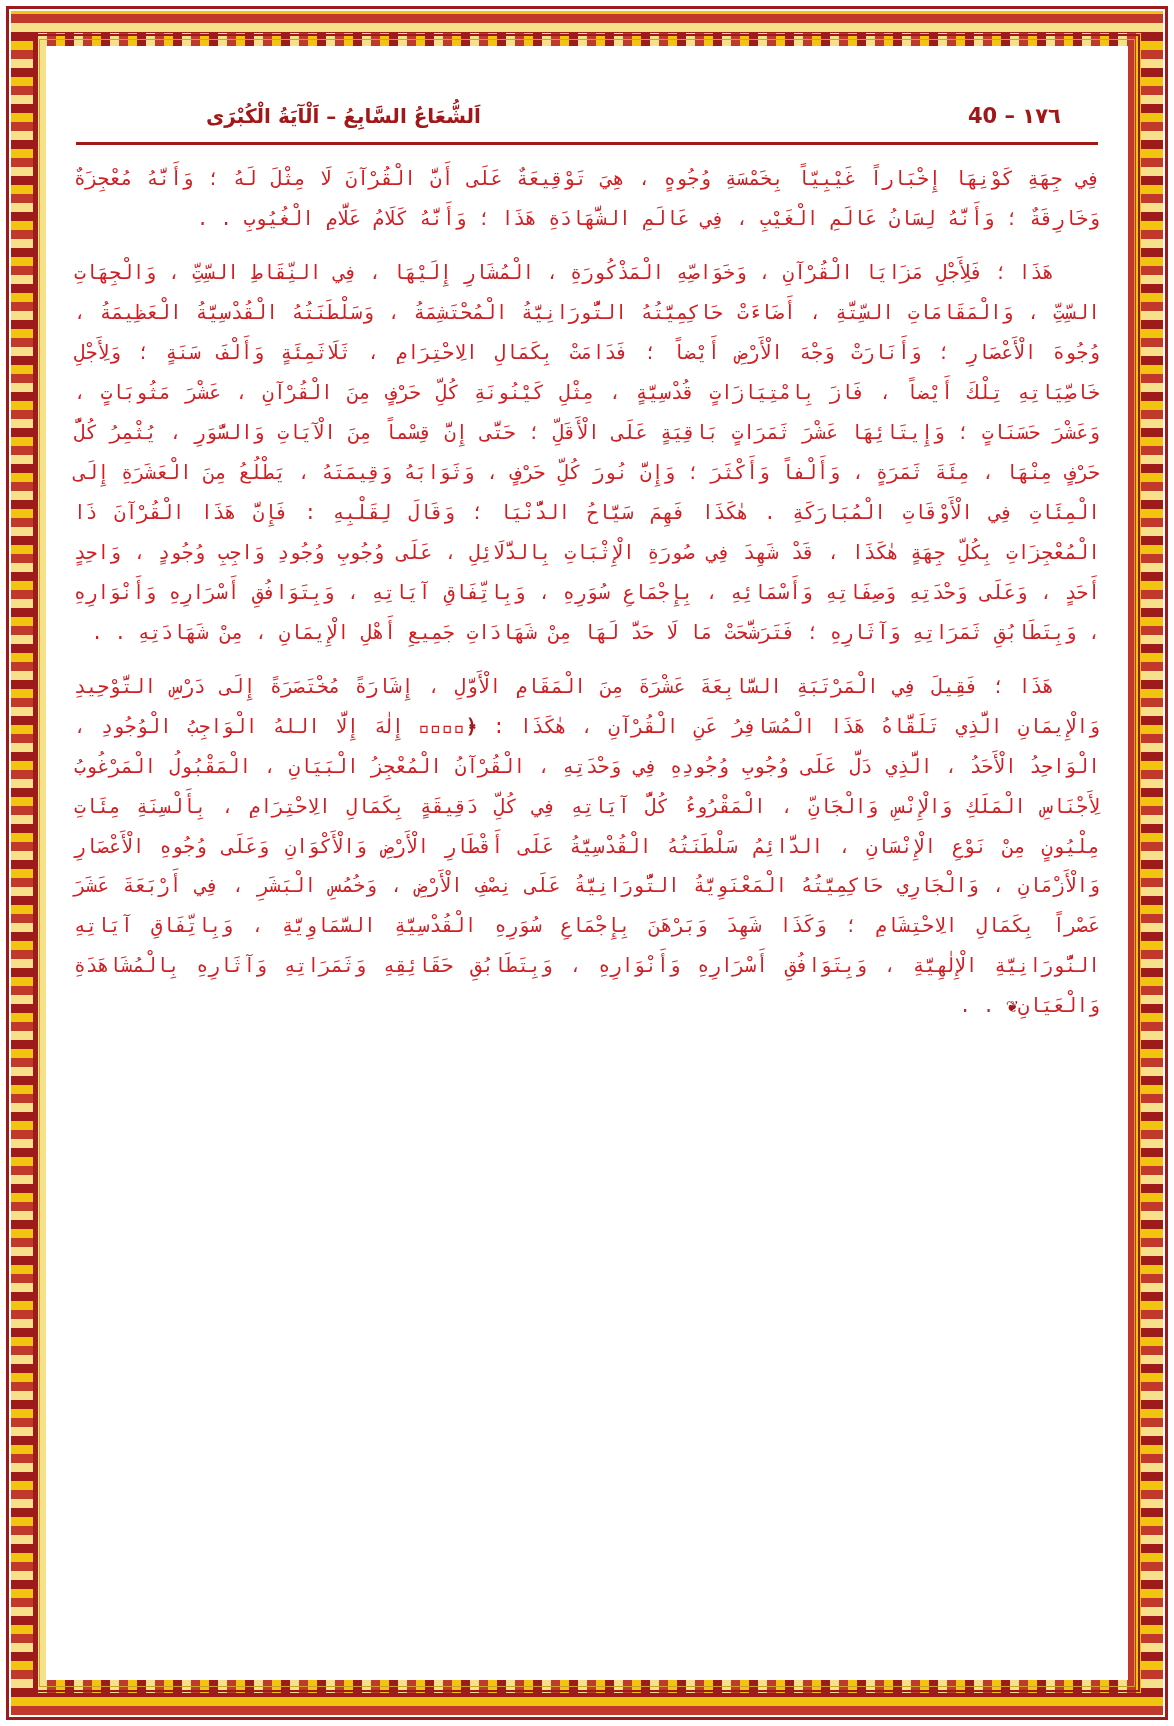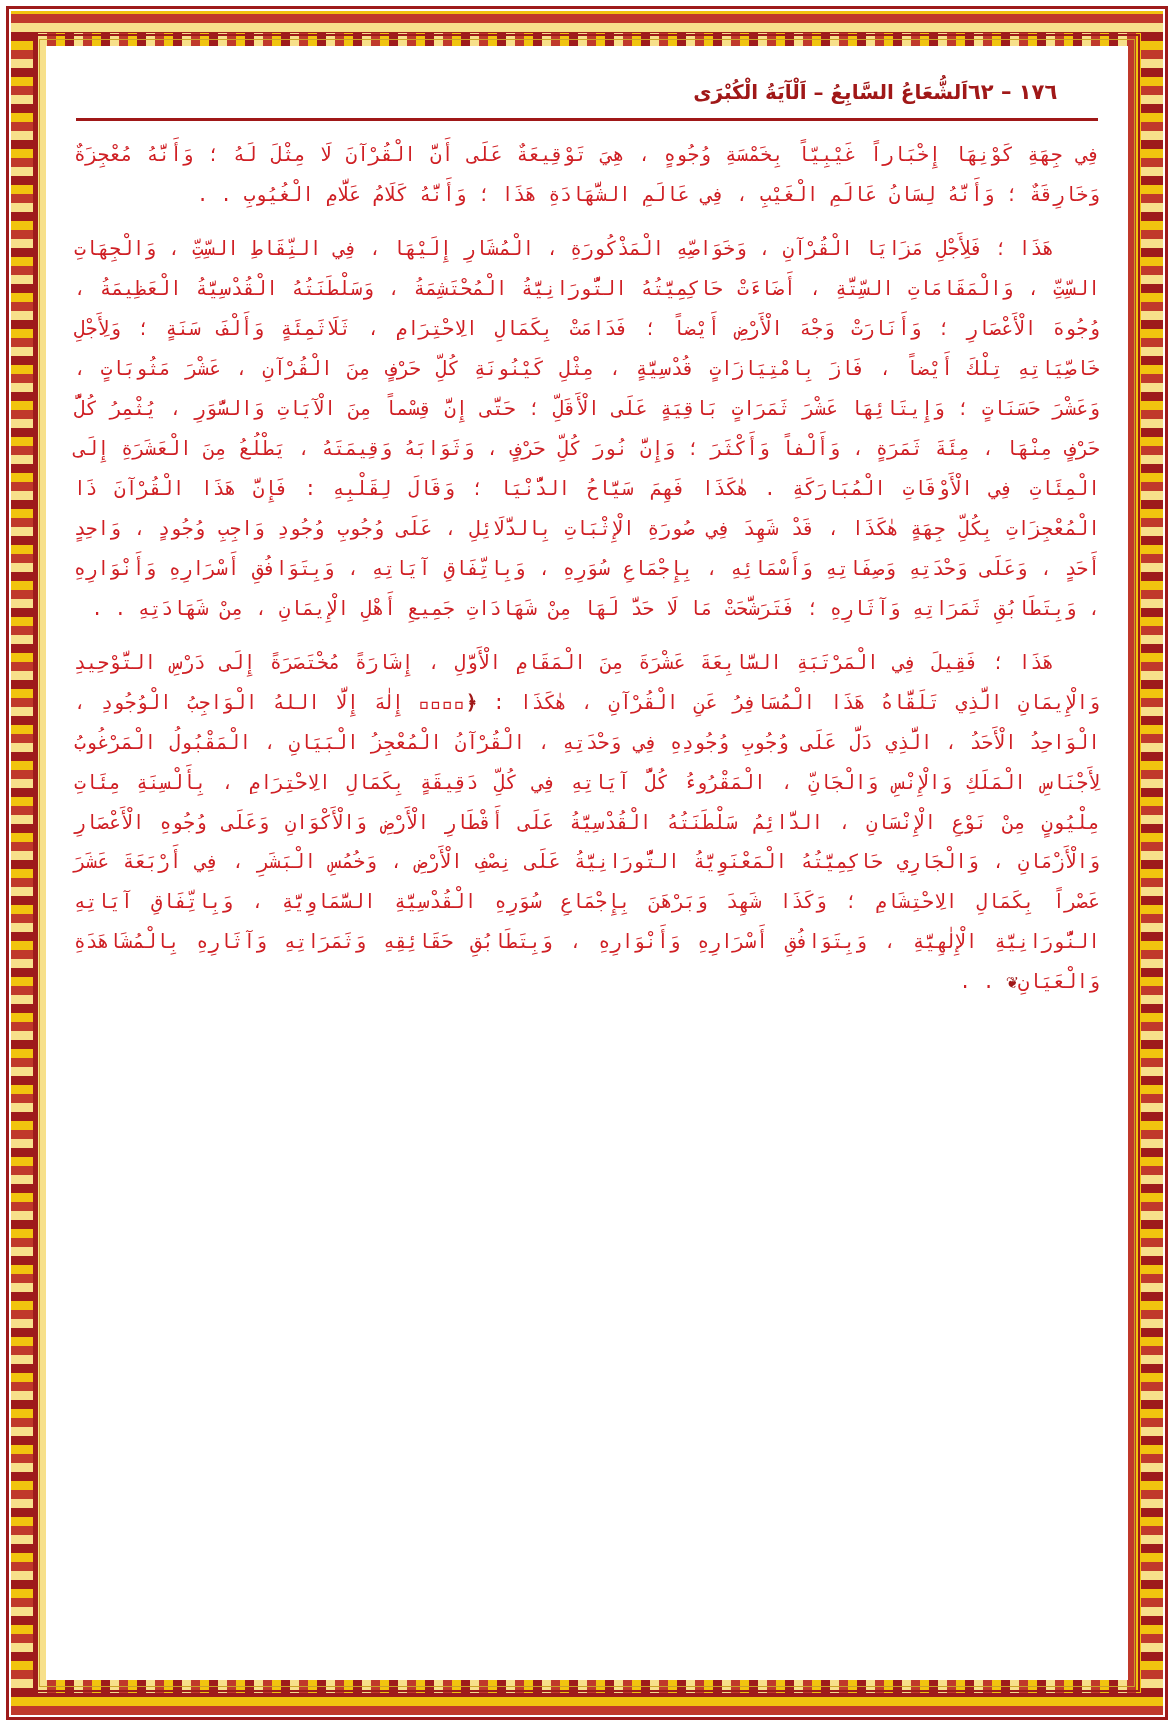--- a/index.html
+++ b/index.html
@@ -84,22 +84,23 @@
     flex-direction: row;
     align-items: baseline;
     justify-content: space-between;
     padding: 6px 18px 0 18px;
     color: #a01818;
     font-weight: bold;
     font-size: 20px;
   }
   .header-title {
     flex: 1;
-    text-align: right;
+    text-align: left;
     letter-spacing: 0.5px;
+    margin-top: 24px;
   }
   .header-page {
     min-width: 120px;
     text-align: left;
     font-size: 21px;
     letter-spacing: 1px;
   }
   .header-rule {
     margin: 14px 8px 0 8px;
     border: 0;
@@ -141,21 +142,21 @@
 <div class="page">
 
   <div class="border-outer"></div>
   <div class="border-band"></div>
   <div class="border-inner-line"></div>
   <div class="border-inner-line2"></div>
 
   <div class="content">
 
     <div class="header-row">
-      <div class="header-page">١٧٦ – ٦٢</div>
+      <div class="header-page">١٧٦ – 40</div>
       <div class="header-title">اَلشُّعَاعُ السَّابِعُ – اَلْآيَةُ الْكُبْرَى</div>
       <div class="header-page" style="visibility:hidden">&nbsp;</div>
     </div>
 
     <hr class="header-rule">
 
     <div class="body-text">
 
       <p class="para">فِي جِهَةِ كَوْنِهَا إِخْبَاراً غَيْبِيّاً بِخَمْسَةِ وُجُوهٍ ، هِيَ تَوْقِيعَةٌ عَلَى أَنَّ الْقُرْآنَ لَا مِثْلَ لَهُ ؛ وَأَنَّهُ مُعْجِزَةٌ وَخَارِقَةٌ ؛ وَأَنَّهُ لِسَانُ عَالَمِ الْغَيْبِ ، فِي عَالَمِ الشَّهَادَةِ هَذَا ؛ وَأَنَّهُ كَلَامُ عَلَّامِ الْغُيُوبِ . .</p>
 

